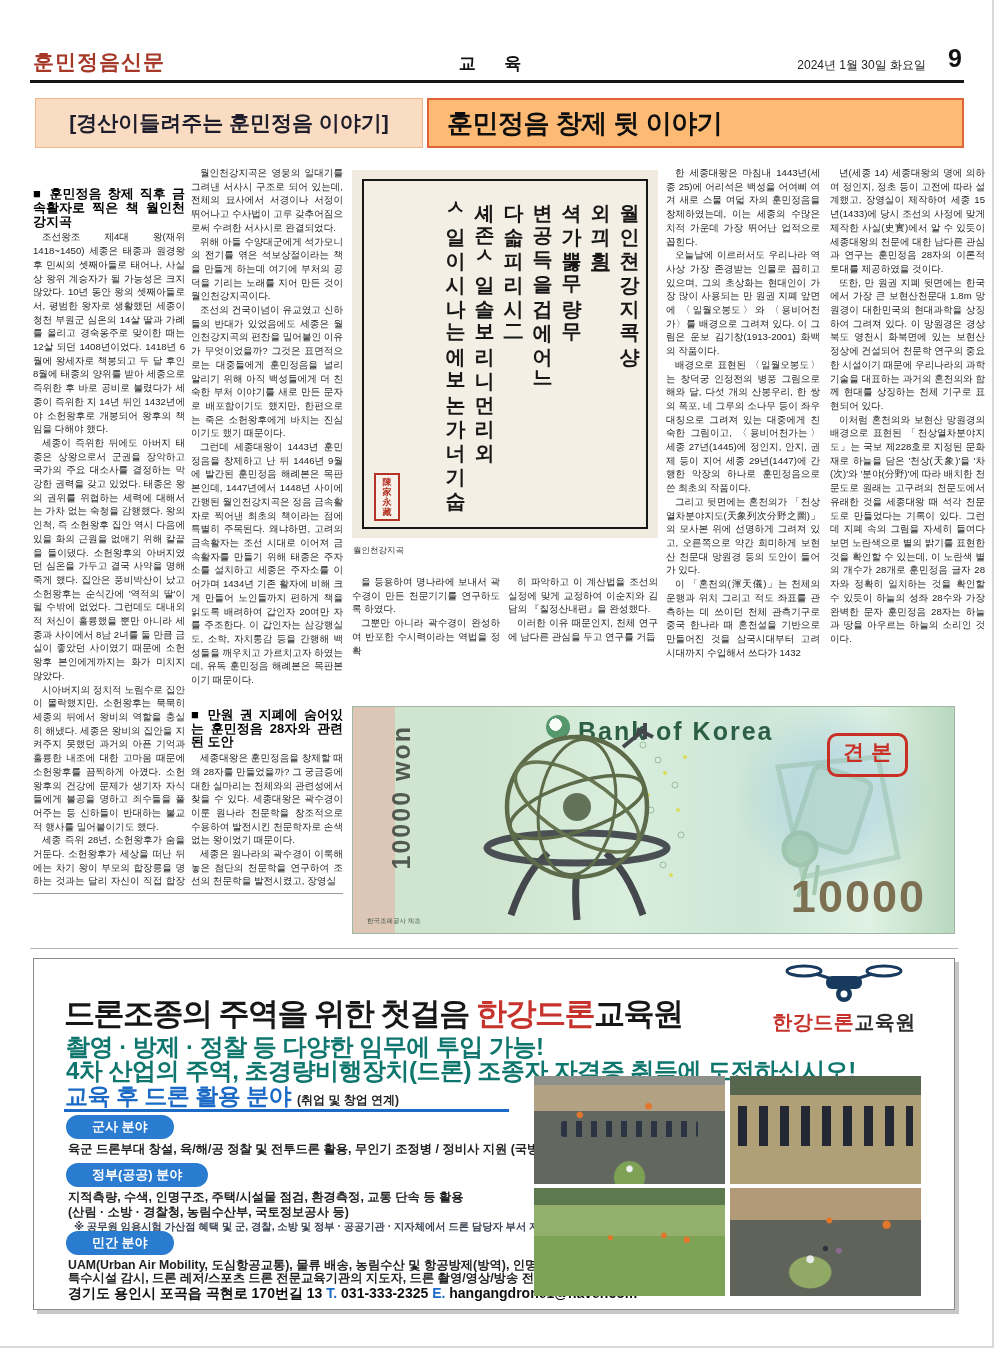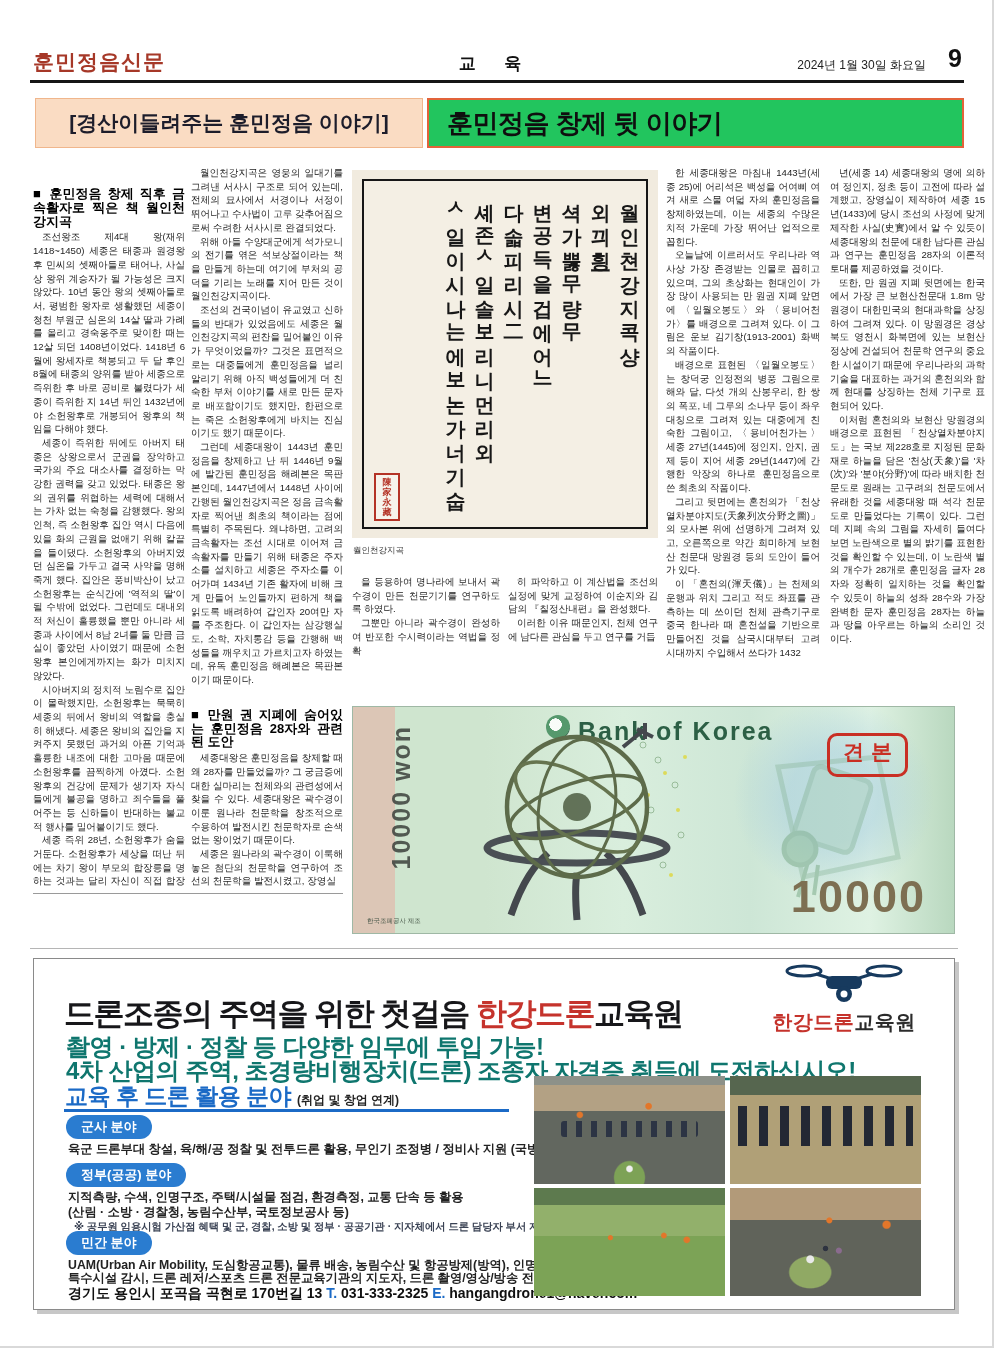--- a/index.html
+++ b/index.html
@@ -16,21 +16,21 @@
     font-weight:bold; font-size:17px; letter-spacing:12px; color:#111; }
   .edition-date { position:absolute; right:66px; top:57px; font-size:12px; color:#222; }
   .page-number { position:absolute; right:30px; top:44px; font-size:25px; font-weight:bold; color:#111; }
   .header-rule { position:absolute; left:30px; top:80px; width:934px; height:3px; background:#161616; }
 
   
   .kicker-box { position:absolute; left:35px; top:98px; width:388px; height:50px;
     background:#fadcc3; border:1px solid #f0b68c; display:flex; align-items:center; justify-content:center;
     font-size:21px; font-weight:bold; color:#1d1d2b; }
   .title-box { position:absolute; left:427px; top:98px; width:537px; height:50px;
-    background:#22c55e; border:2px solid #e2633a; display:flex; align-items:center;
+    background:#fdba74; border:2px solid #e2633a; display:flex; align-items:center;
     padding-left:18px; font-size:26px; font-weight:bold; color:#0f0f0f; letter-spacing:-0.5px; }
 
   
   .col { position:absolute; font-size:9.6px; line-height:13.7px; text-align:justify; color:#1d1d1d; overflow:hidden; }
   .col p { margin:0; text-indent:9px; }
   .col .subhead { font-weight:bold; font-size:13px; line-height:13.8px; color:#000; text-indent:0; margin:21px 0 2px; }
   #col1 { left:33px;  top:166px; width:152px; height:722px; }
   #col2 { left:191px; top:166px; width:152px; height:722px; }
   #col3 { left:352px; top:575px; width:148px; height:124px; }
   #col4 { left:508px; top:575px; width:150px; height:124px; }
@@ -83,21 +83,21 @@
   .ad-logo { position:absolute; right:20px; top:2px; width:180px; text-align:center; }
   .ad-logo-text { font-size:20px; font-weight:bold; color:#2b2b2b; letter-spacing:0.5px; white-space:nowrap; }
   .ad-logo-text .accent { color:#c5332c; }
   .ad-sub { position:absolute; left:32px; font-size:24px; font-weight:bold; color:#0f766e; letter-spacing:-0.5px; white-space:nowrap; }
   .ad-sub1 { top:72px; } .ad-sub2 { top:96px; }
   .ad-section-title { position:absolute; left:31px; top:122px; font-size:23px; font-weight:bold;
     color:#1b6ac6; letter-spacing:-0.5px; white-space:nowrap; }
   .ad-section-note { font-size:12px; font-weight:bold; color:#222; letter-spacing:0; margin-left:6px; }
   .ad-underline { position:absolute; left:30px; top:150px; width:445px; height:2.5px; background:#1b6ac6; }
   .pill { position:absolute; left:32px; background:#2a7cd0; color:#fff; font-size:13px; font-weight:bold;
-    border-radius:14px; padding:3px 15px; white-space:nowrap; }
+    border-radius:14px; padding:3px 26px; white-space:nowrap; }
   .pill-military { top:156px; } .pill-government { top:204px; } .pill-civil { top:272px; }
   .ad-body { position:absolute; left:34px; font-size:12.3px; font-weight:bold; color:#222; white-space:nowrap; }
   .ad-note { position:absolute; left:40px; font-size:10.3px; font-weight:bold; color:#3a4254; white-space:nowrap; }
   .ad-contact { position:absolute; left:34px; top:326px; font-size:14px; font-weight:bold; color:#101010; white-space:nowrap; }
   .ad-contact .blue { color:#1b6ac6; }
   .photos { position:absolute; left:500px; top:117px; width:387px; height:220px;
     display:grid; grid-template-columns:191px 191px; grid-template-rows:108px 108px; gap:4px 5px; }
   .photo { position:relative; overflow:hidden; }
   .ph1 { background:
       radial-gradient(circle at 50% 86%, #efefef 0 2%, transparent 3%),

